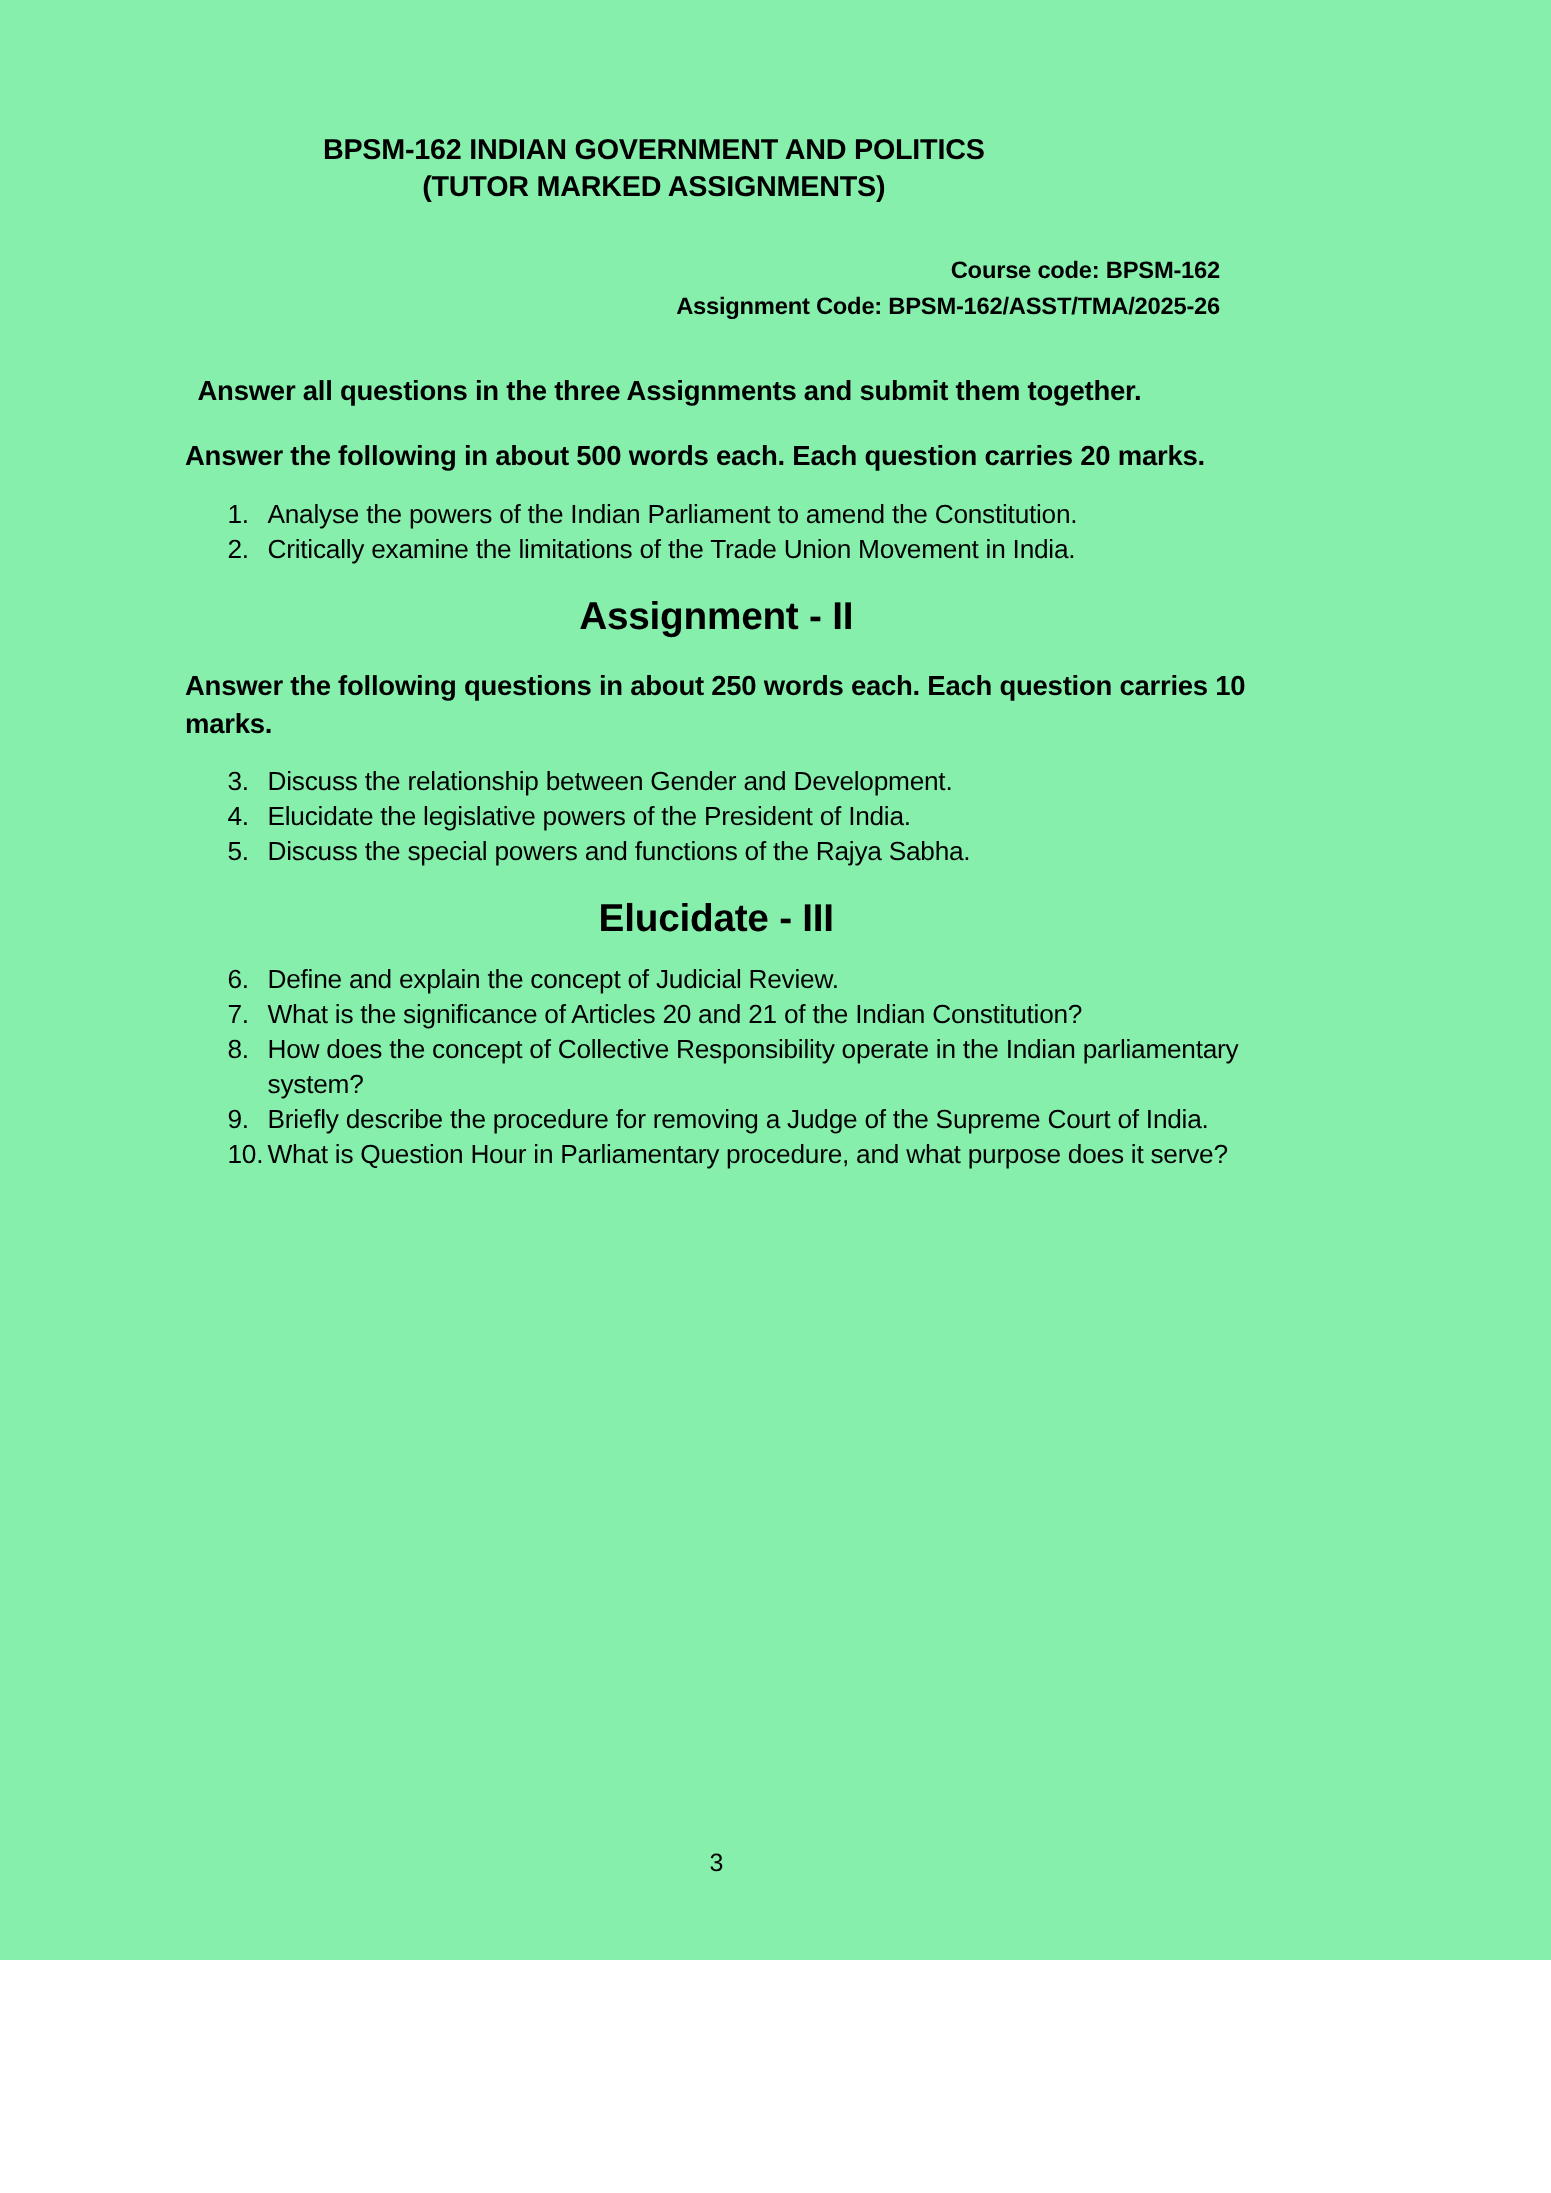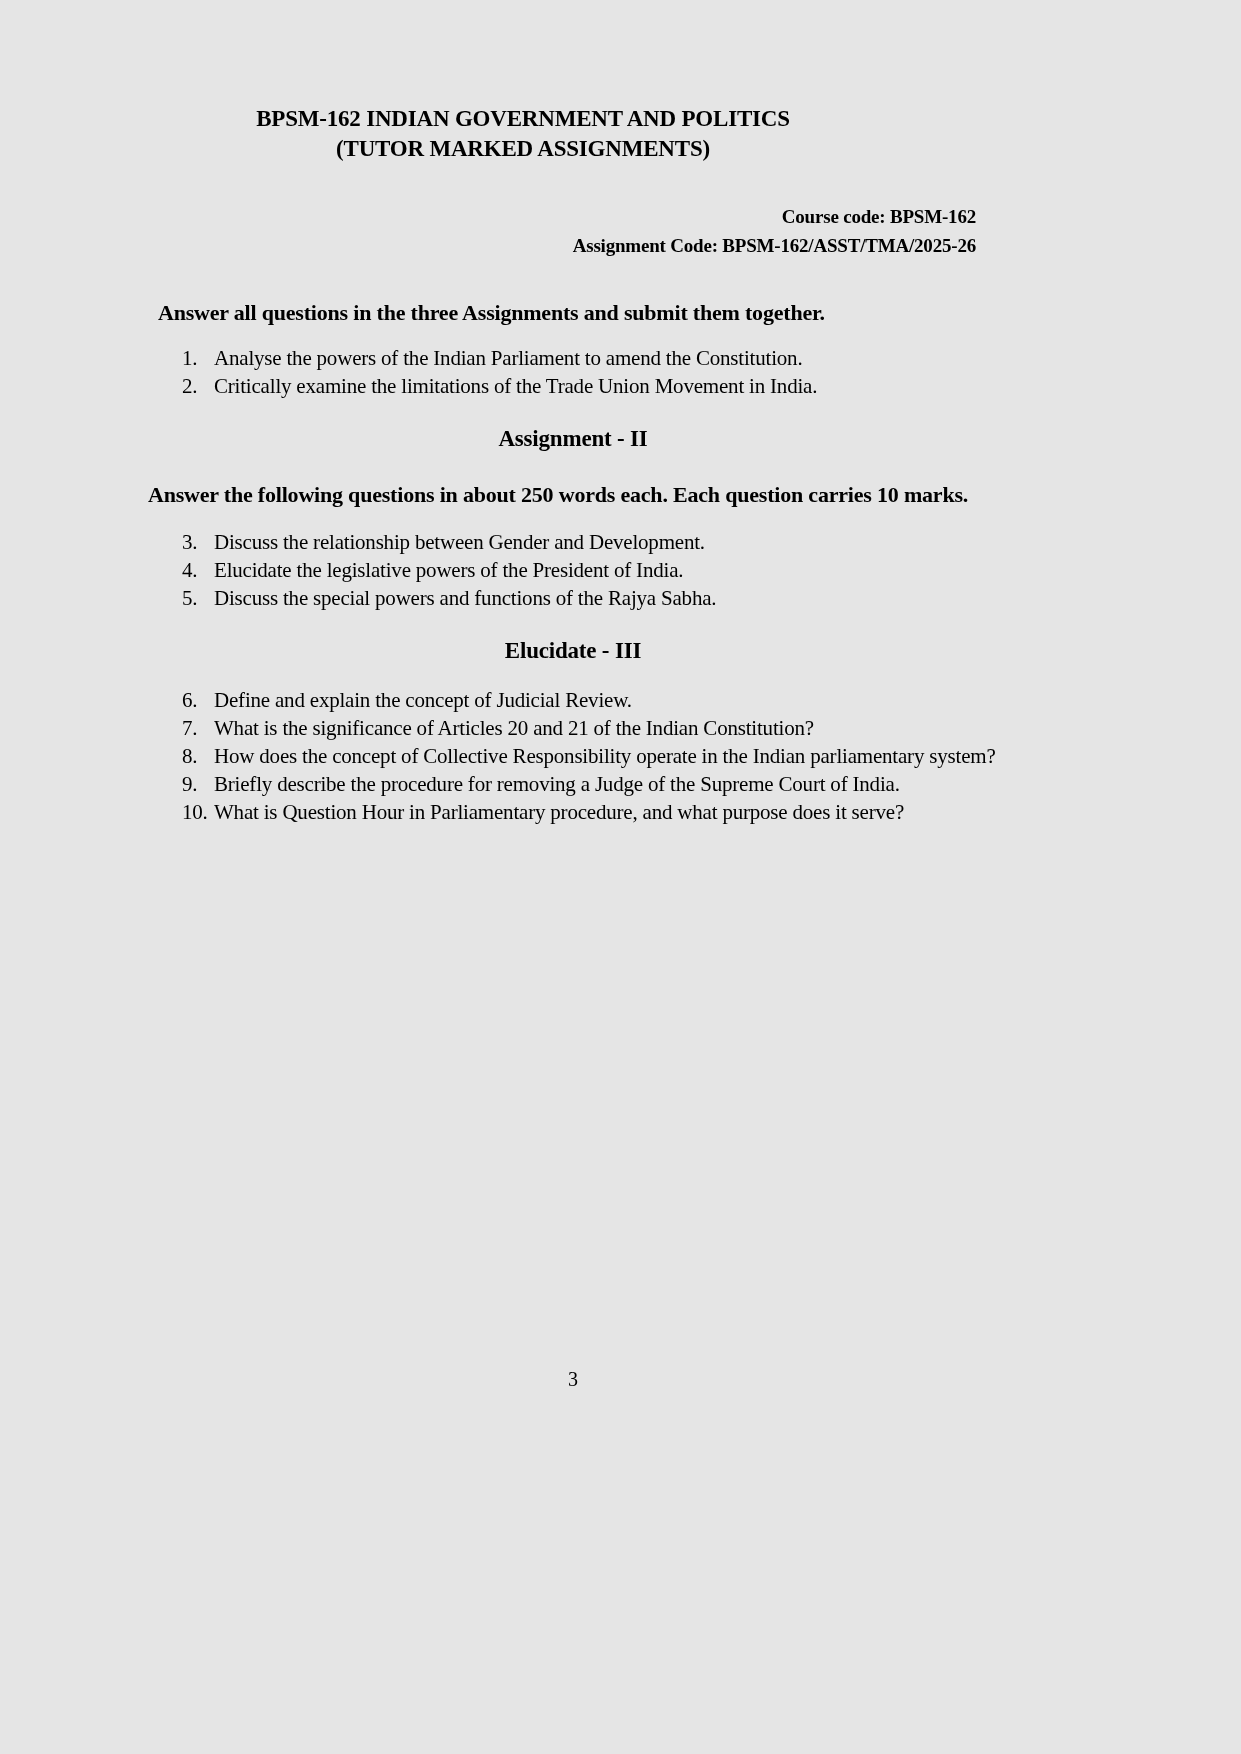--- a/index.html
+++ b/index.html
@@ -3,25 +3,25 @@
 <meta charset="utf-8">
 <style>
   html, body {
     margin: 0;
     padding: 0;
     background: #ffffff;
   }
   .page {
     position: relative;
     width: 1241px;
-    height: 1754px;
+    height: 1568px;
     margin: 0 auto;
-    background: #e5e5e5;
+    background: #86efac;
     color: #000000;
-    font-family: Liberation Serif, serif;
+    font-family: Liberation Sans, sans-serif;
     letter-spacing: -0.2px;
     box-sizing: border-box;
     padding: 104px 243px 0 148px;
   }
   .title-block {
     text-align: center;
     padding-right: 100px;
     font-size: 23px;
     font-weight: bold;
     line-height: 30px;
@@ -43,21 +43,21 @@
   }
   .assignment-heading {
     margin: 20px 0 0 0;
     text-align: center;
     font-size: 22px;
     font-weight: bold;
     line-height: 28px;
   }
   .assignment-heading.large {
     margin-top: 22px;
-    font-size: 23px;
+    font-size: 31px;
     line-height: 34px;
   }
   .instruction {
     margin: 24px 0 0 0;
     font-size: 22px;
     font-weight: bold;
     line-height: 30px;
   }
   .question-list {
     margin-top: 18px;
@@ -93,20 +93,21 @@
     <div>(TUTOR MARKED ASSIGNMENTS)</div>
   </div>
 
   <div class="code-block">
     <div>Course code: BPSM-162</div>
     <div>Assignment Code: BPSM-162/ASST/TMA/2025-26</div>
   </div>
 
   <p class="note">Answer all questions in the three Assignments and submit them together.</p>
 
+  <p class="instruction">Answer the following in about 500 words each. Each question carries 20 marks.</p>
   <div class="question-list">
     <div class="question-row">
       <span class="q-marker">1.</span>
       <span class="q-text">Analyse the powers of the Indian Parliament to amend the Constitution.</span>
     </div>
     <div class="question-row">
       <span class="q-marker">2.</span>
       <span class="q-text">Critically examine the limitations of the Trade Union Movement in India.</span>
     </div>
   </div>

